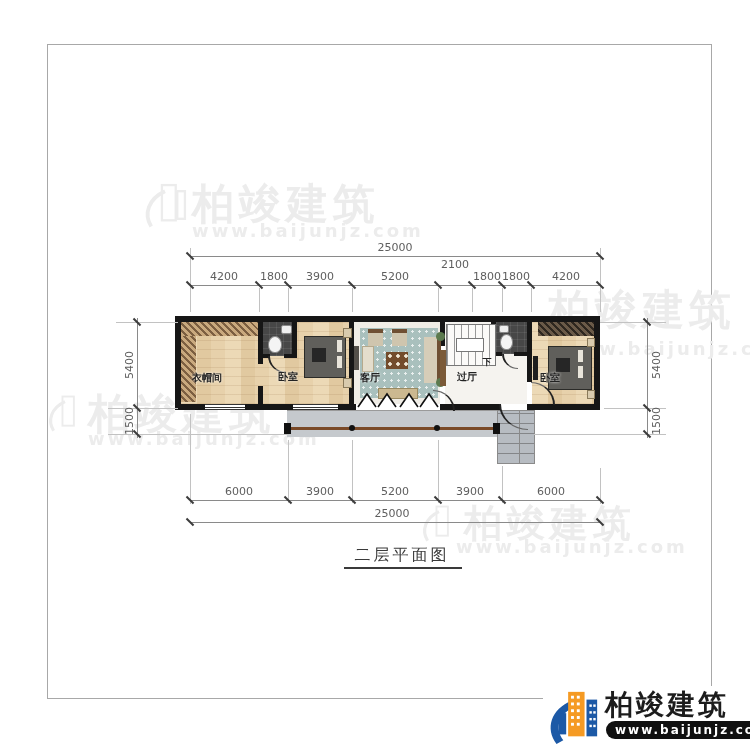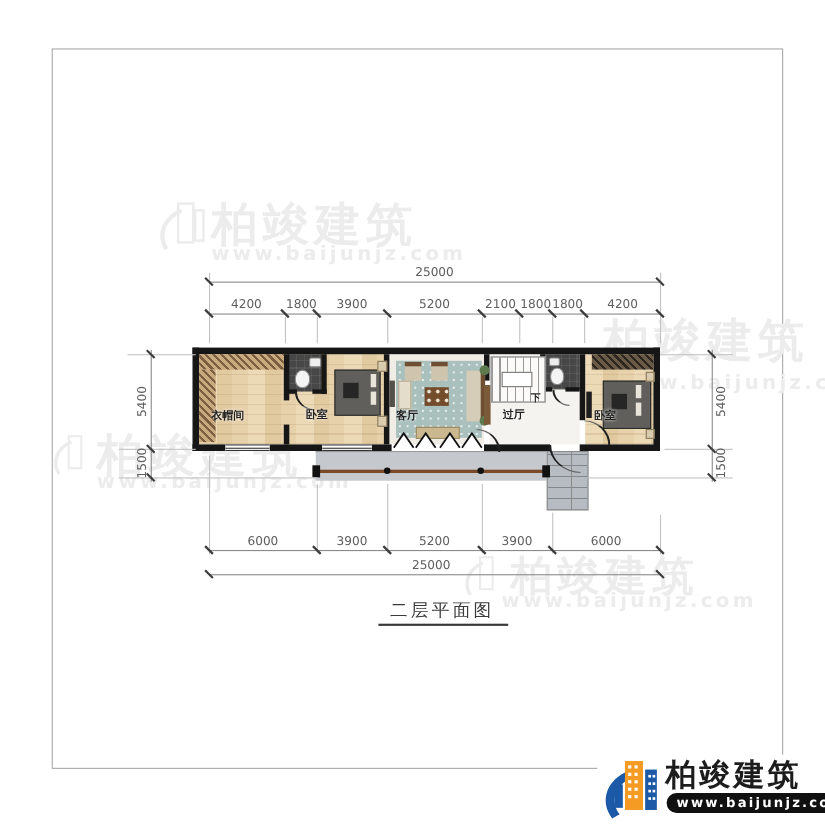--- a/index.html
+++ b/index.html
@@ -104,21 +104,21 @@
   <div class="ext" style="left:288px;top:288px;width:1px;height:24px;"></div>
   <div class="ext" style="left:352px;top:288px;width:1px;height:24px;"></div>
   <div class="ext" style="left:438px;top:288px;width:1px;height:24px;"></div>
   <div class="ext" style="left:472px;top:288px;width:1px;height:24px;"></div>
   <div class="ext" style="left:502px;top:288px;width:1px;height:24px;"></div>
   <div class="ext" style="left:531px;top:288px;width:1px;height:24px;"></div>
   <div class="dtext" style="left:224px;top:283px;">4200</div>
   <div class="dtext" style="left:274px;top:283px;">1800</div>
   <div class="dtext" style="left:320px;top:283px;">3900</div>
   <div class="dtext" style="left:395px;top:283px;">5200</div>
-  <div class="dtext" style="left:455px;top:283px;">2100</div>
+  <div class="dtext" style="left:455px;top:271px;">2100</div>
   <div class="dtext" style="left:487px;top:283px;">1800</div>
   <div class="dtext" style="left:516px;top:283px;">1800</div>
   <div class="dtext" style="left:566px;top:283px;">4200</div>
 
   <div class="dline" style="left:137px;top:318px;width:1px;height:120px;"></div>
   <div class="ext" style="left:116px;top:322px;width:62px;height:1px;"></div>
   <div class="ext" style="left:108px;top:408px;width:70px;height:1px;"></div>
   <div class="ext" style="left:108px;top:434px;width:181px;height:1px;"></div>
   <div class="tick" style="left:132px;top:321px;"></div>
   <div class="tick" style="left:132px;top:407px;"></div>

